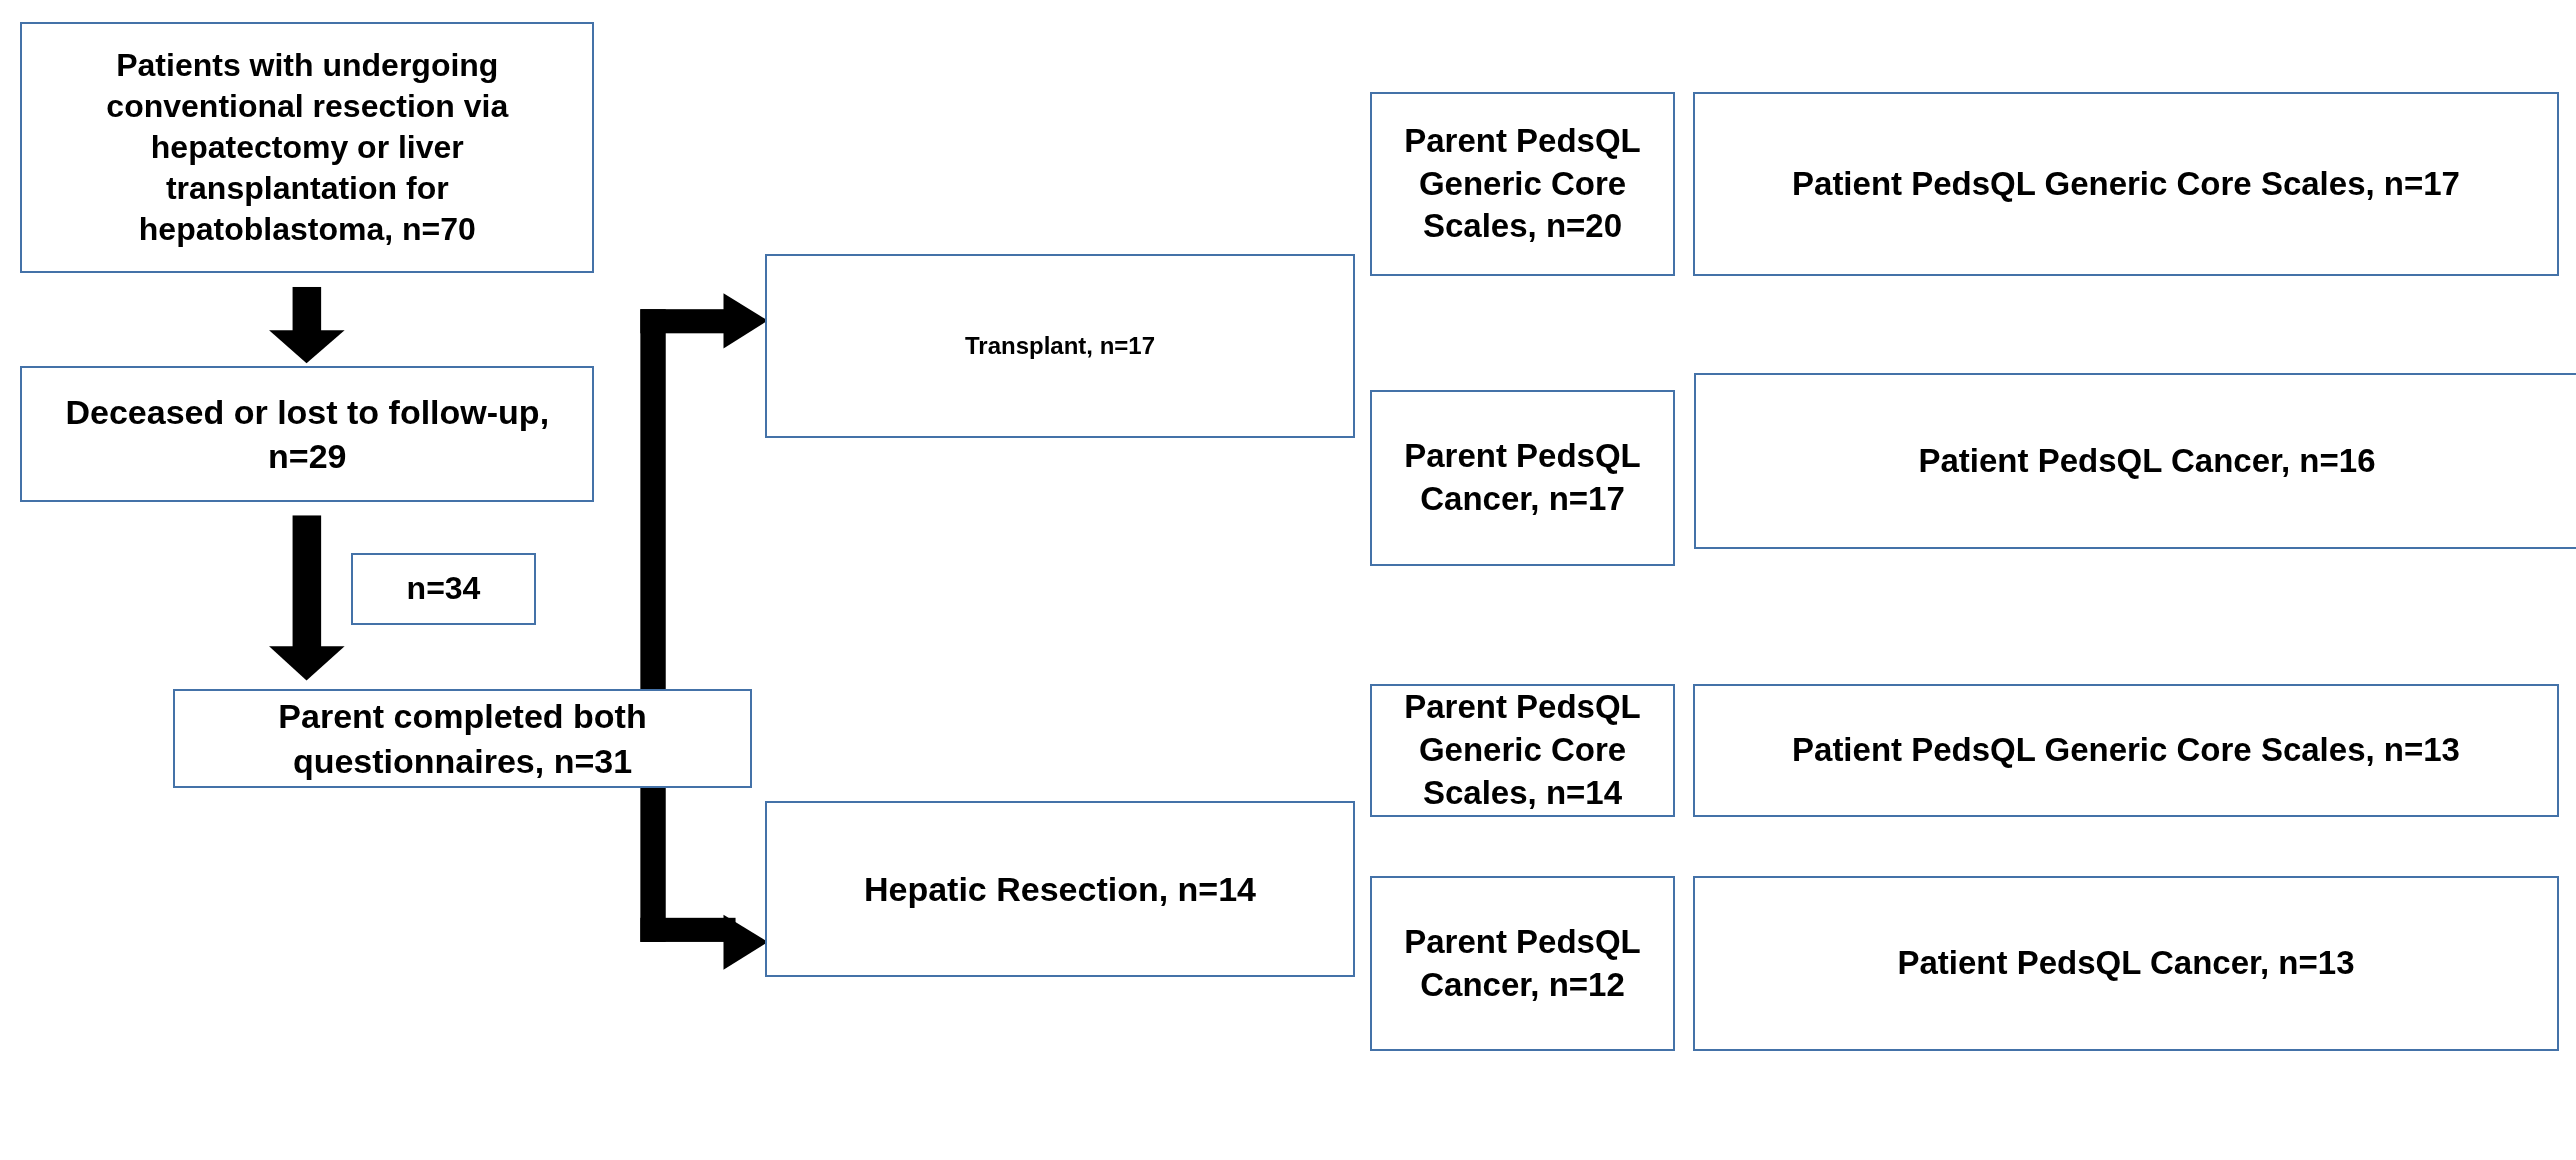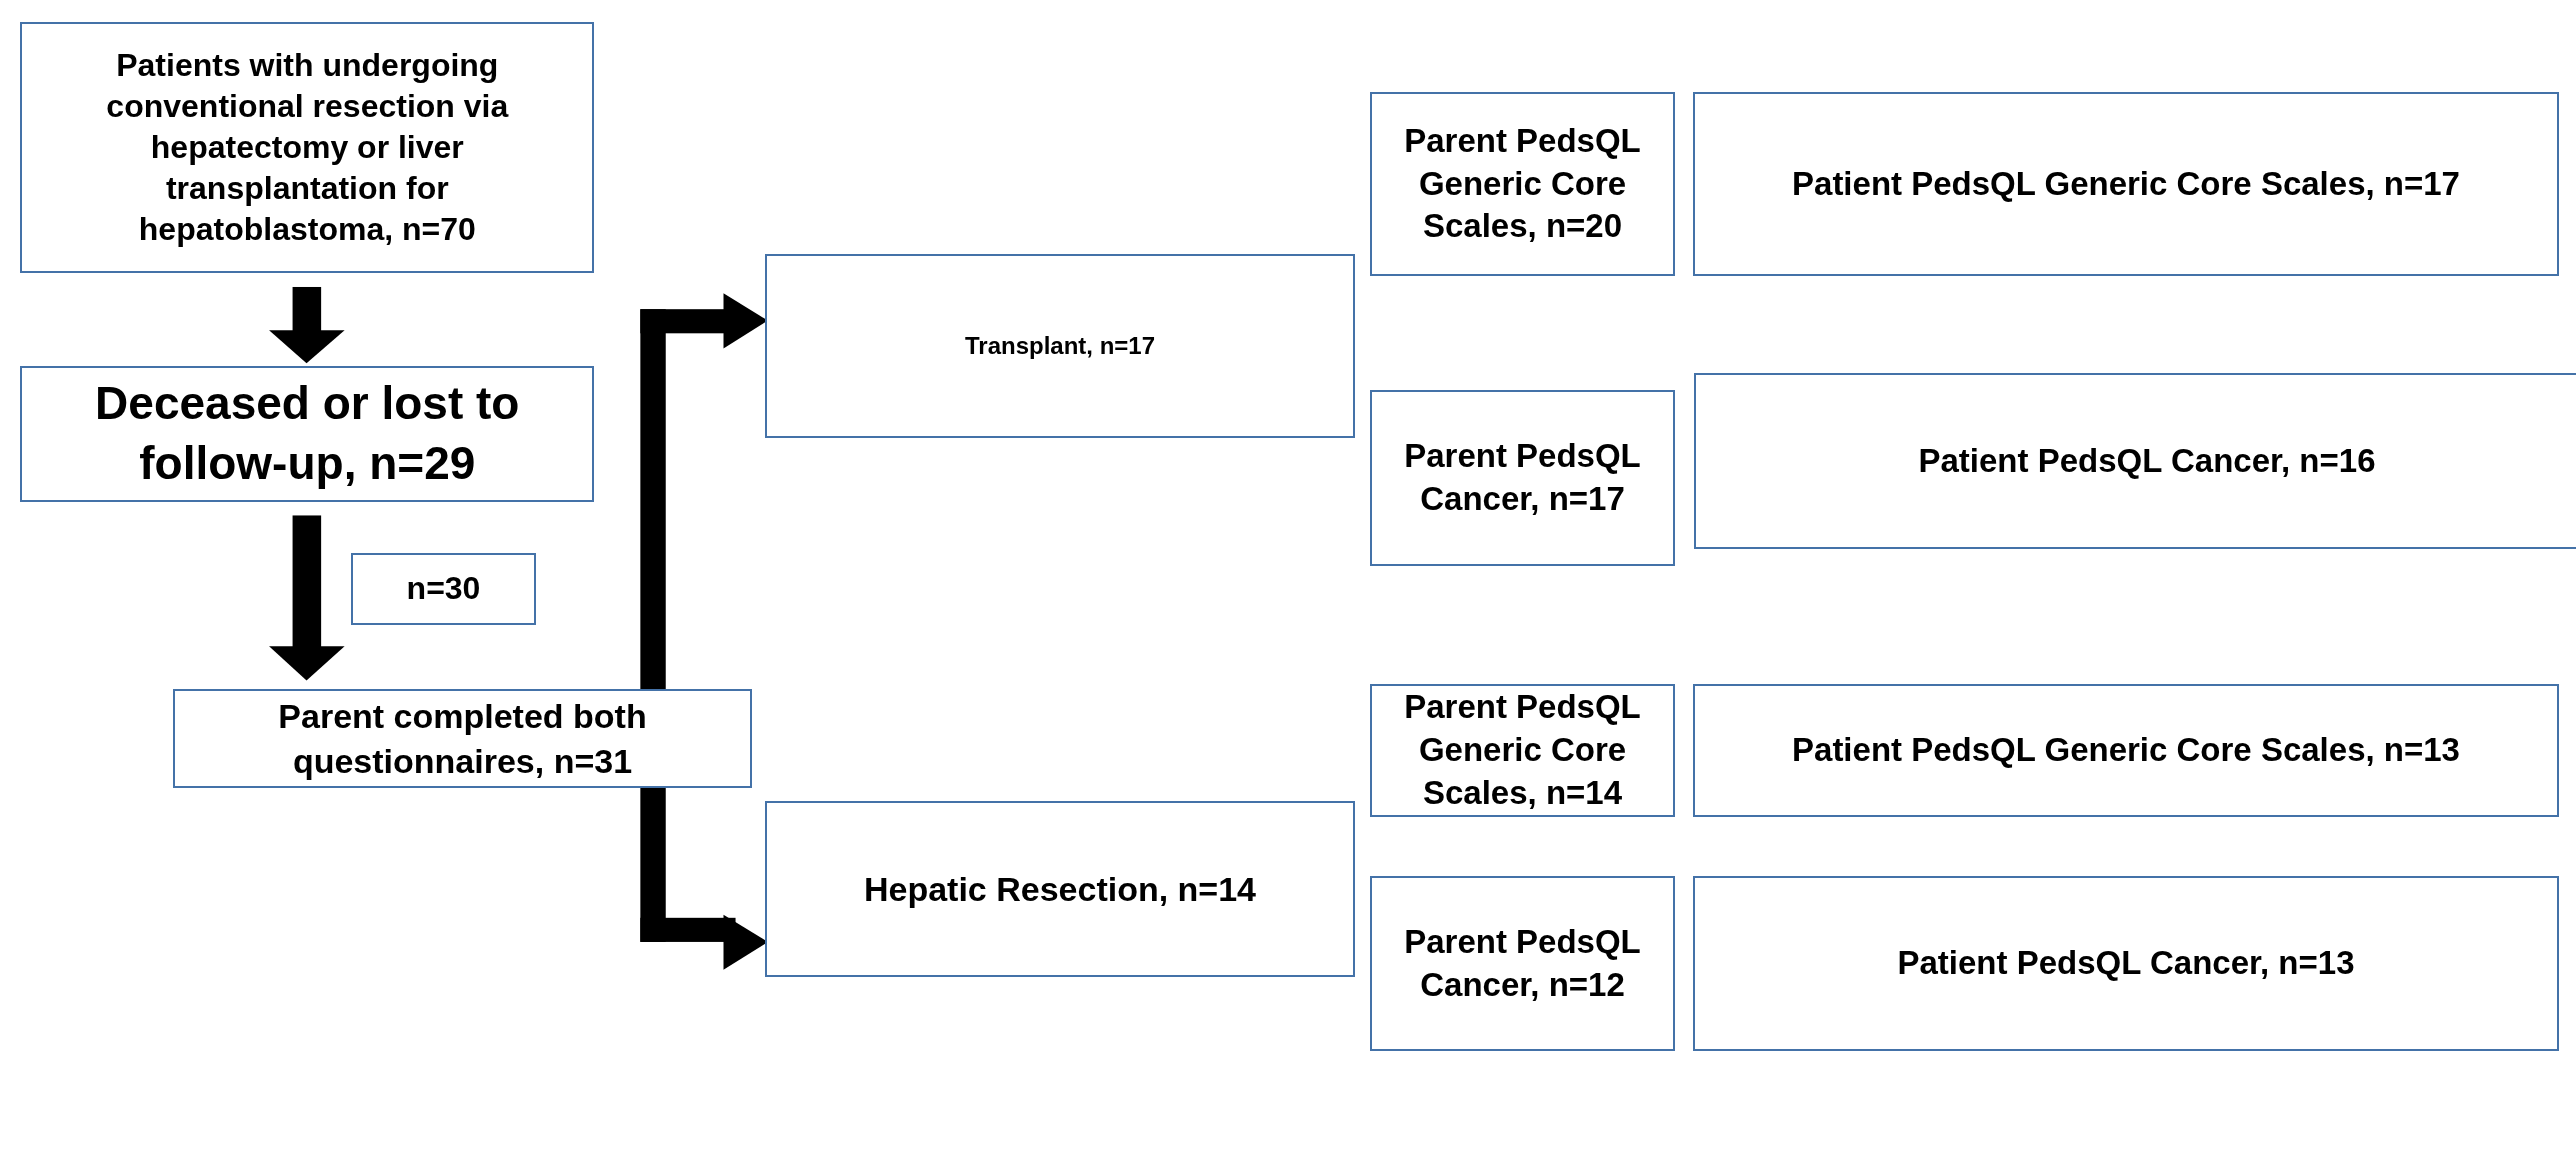--- a/index.html
+++ b/index.html
@@ -30,21 +30,21 @@
     color: #000000;
     line-height: 1.30;
     padding: 0 20px;
     white-space: pre-line;
   }
   
   #node-cohort      { left: 20.3px;   top: 21.6px;   width: 574px;  height: 251px; }
   #node-cohort .label   { font-size: 32px; line-height: 1.28; }
 
   #node-excluded    { left: 20.3px;   top: 366px;  width: 574px;  height: 136px; }
-  #node-excluded .label { font-size: 46px; }
+  #node-excluded .label { font-size: 34px; }
 
   #node-remaining   { left: 351px;  top: 553px;  width: 185px;  height: 72px; }
   #node-remaining .label { font-size: 32px; }
 
   #node-completed   { left: 173px;  top: 689px; width: 579px;  height: 99px; }
   #node-completed .label { font-size: 34px; }
 
   
   #node-transplant  { left: 765px; top: 254px;  width: 590px;  height: 184px; }
   #node-transplant .label { font-size: 24px; }
@@ -108,21 +108,21 @@
 
   <div class="node" id="node-cohort">
     <span class="label">Patients with undergoing conventional resection via hepatectomy or liver transplantation for hepatoblastoma, n=70</span>
   </div>
 
   <div class="node" id="node-excluded">
     <span class="label">Deceased or lost to follow-up, n=29</span>
   </div>
 
   <div class="node" id="node-remaining">
-    <span class="label">n=30</span>
+    <span class="label">n=34</span>
   </div>
 
   <div class="node" id="node-completed">
     <span class="label">Parent completed both questionnaires, n=31</span>
   </div>
 
   <div class="node" id="node-transplant">
     <span class="label">Transplant, n=17</span>
   </div>
 

